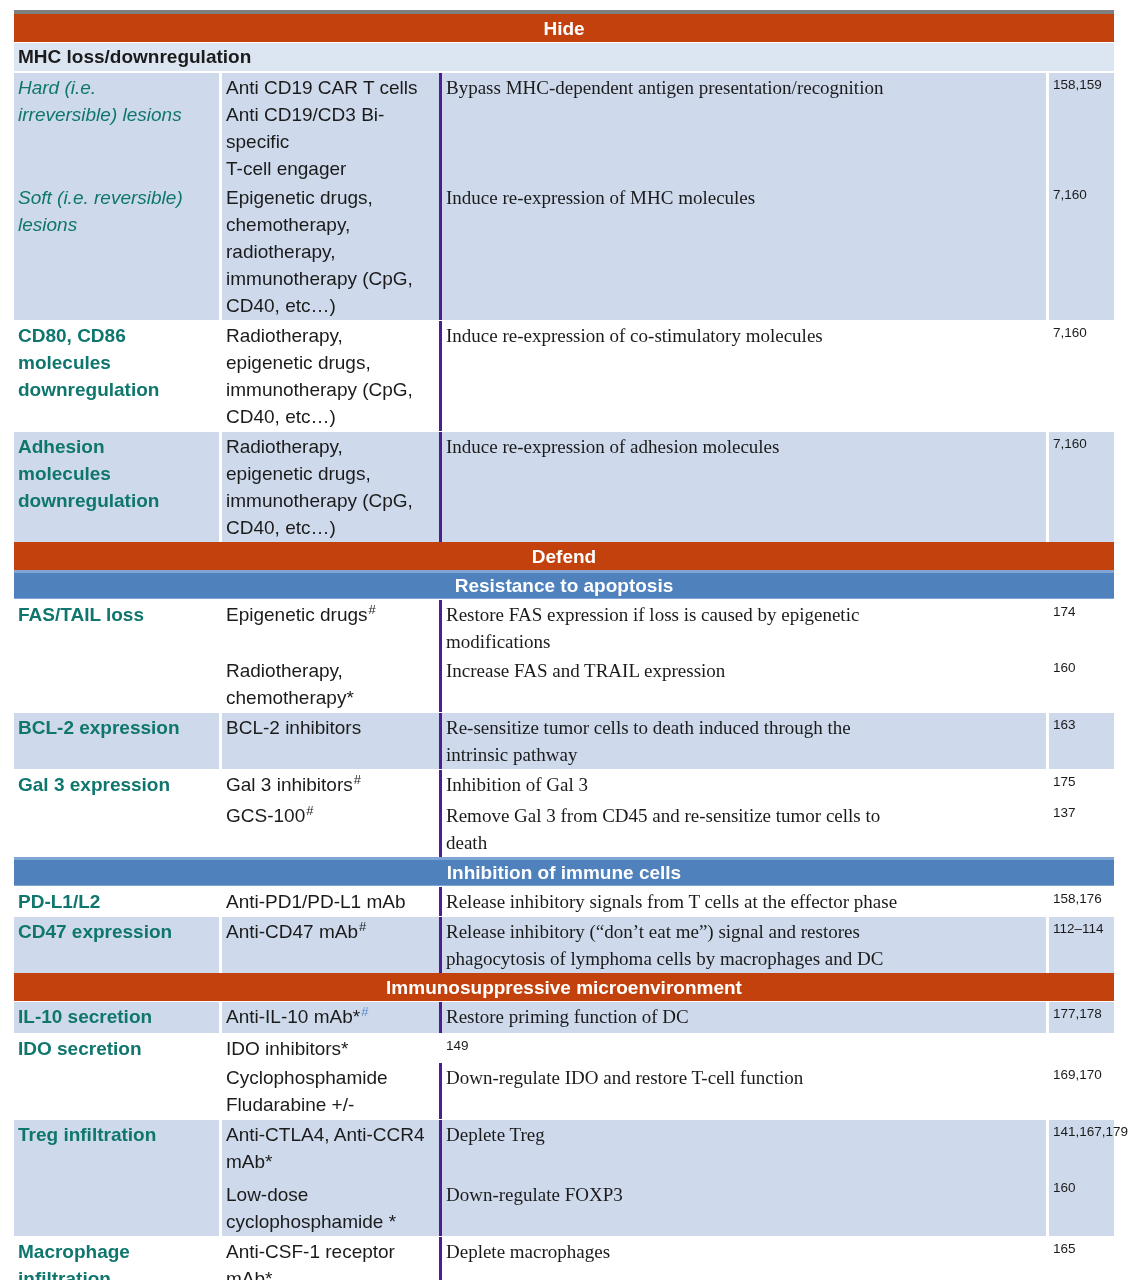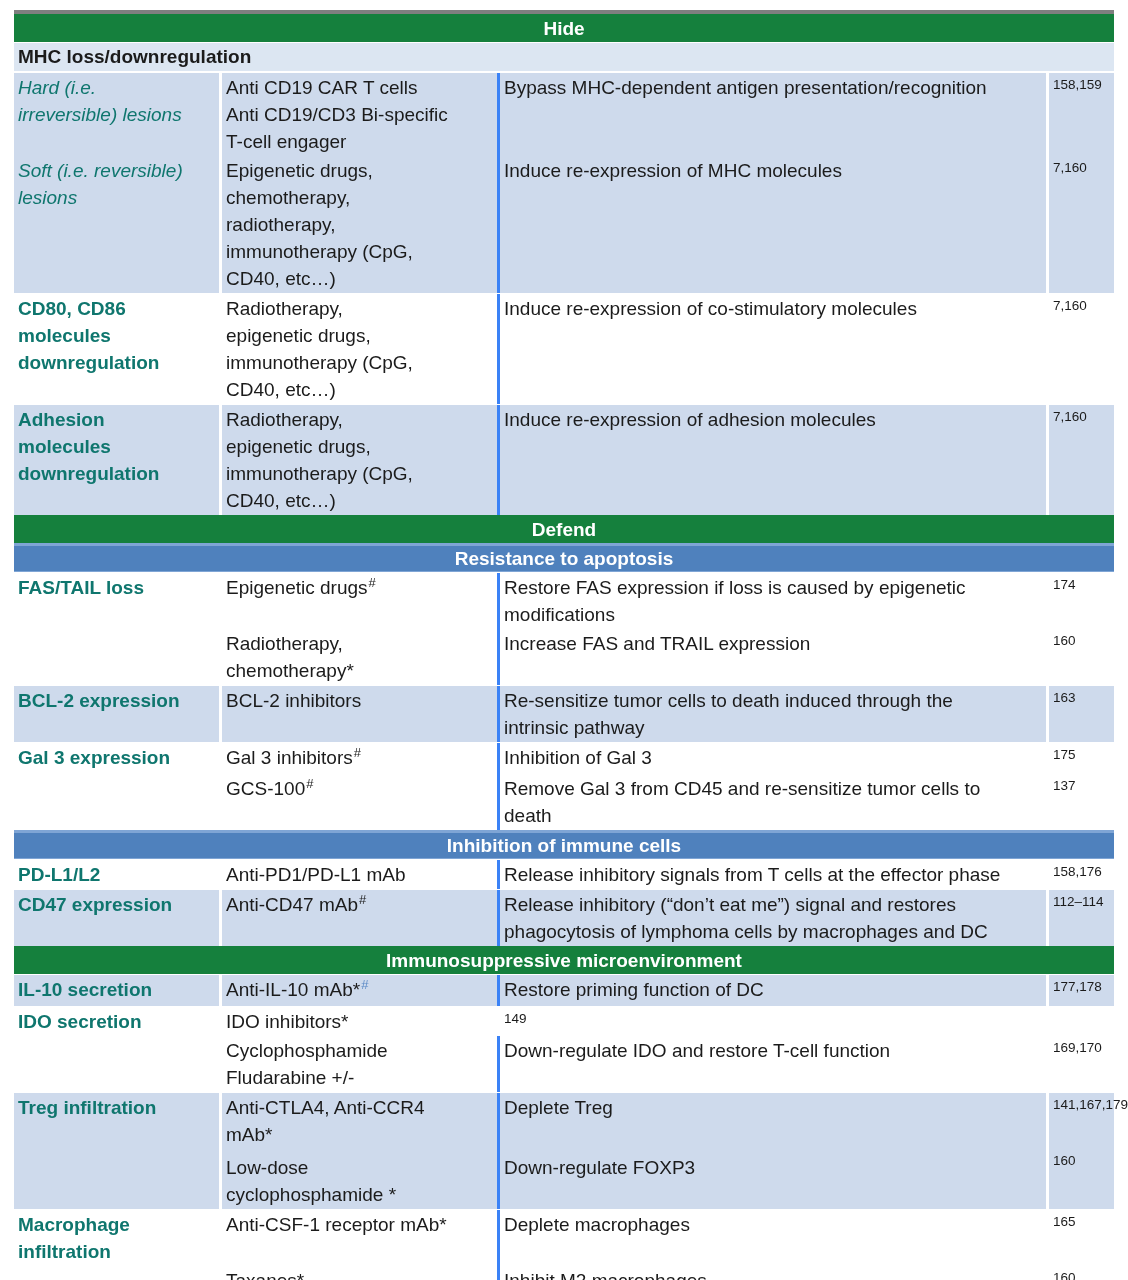--- a/index.html
+++ b/index.html
@@ -7,36 +7,36 @@
   body {
     width:1128px; height:1280px; overflow:hidden;
     background:#ffffff; color:#1b1b1b;
     font-family:"Liberation Sans", sans-serif;
     position:relative;
   }
   .table-wrap { position:absolute; left:14px; top:10px; width:1100px; }
   .top-rule { height:4px; background:#7f7f7f; }
 
   .band { text-align:center; font-weight:bold; color:#ffffff; font-size:19px; line-height:23px; }
-  .band-dark   { background:#15803d; padding:3px 8px 2px; }
+  .band-dark   { background:#c2410c; padding:3px 8px 2px; }
   .band-medium { background:#4f81bd; border-top:3px solid #7fa5d5; border-bottom:1px solid #7fa5d5; padding:1px 8px; }
 
   .grp { border-top:1px solid #ffffff; }
   .grp-header {
     background:#dce6f2; border-bottom:2px solid #ffffff;
     font-weight:bold; font-size:19px; line-height:26px; padding:1px 6px 1px 4px;
   }
   .row { display:flex; align-items:stretch; }
   .cell { font-size:19px; line-height:27px; padding:1px 8px 1px 4px; }
   .bg-light .cell { background:#cedaec; }
   .bg-white .cell { background:#ffffff; }
   .c1 { width:205px; }
   .c1 .txt { max-width:182px; }
-  .c2 { width:278px; border-left:3px solid #ffffff; }
-  .c3 { flex:1; border-left:3px solid #3b82f6; }
+  .c2 { width:220px; border-left:3px solid #ffffff; }
+  .c3 { flex:1; border-left:3px solid #4c1d95;font-family:Liberation Serif, serif; }
   .c4 { width:68px; border-left:3px solid #ffffff; font-size:13.5px; line-height:16px; padding-top:4px; }
   .mech { font-weight:bold; color:#0f766e; }
   .mech.italic { font-weight:normal; font-style:italic; }
   .sup { font-size:13px; position:relative; top:-7px; margin-left:1px; }
   .sup.blue { color:#5b8ac6; }
   .gap-top { margin-top:4px; }
 </style>
 </head>
 <body>
 

